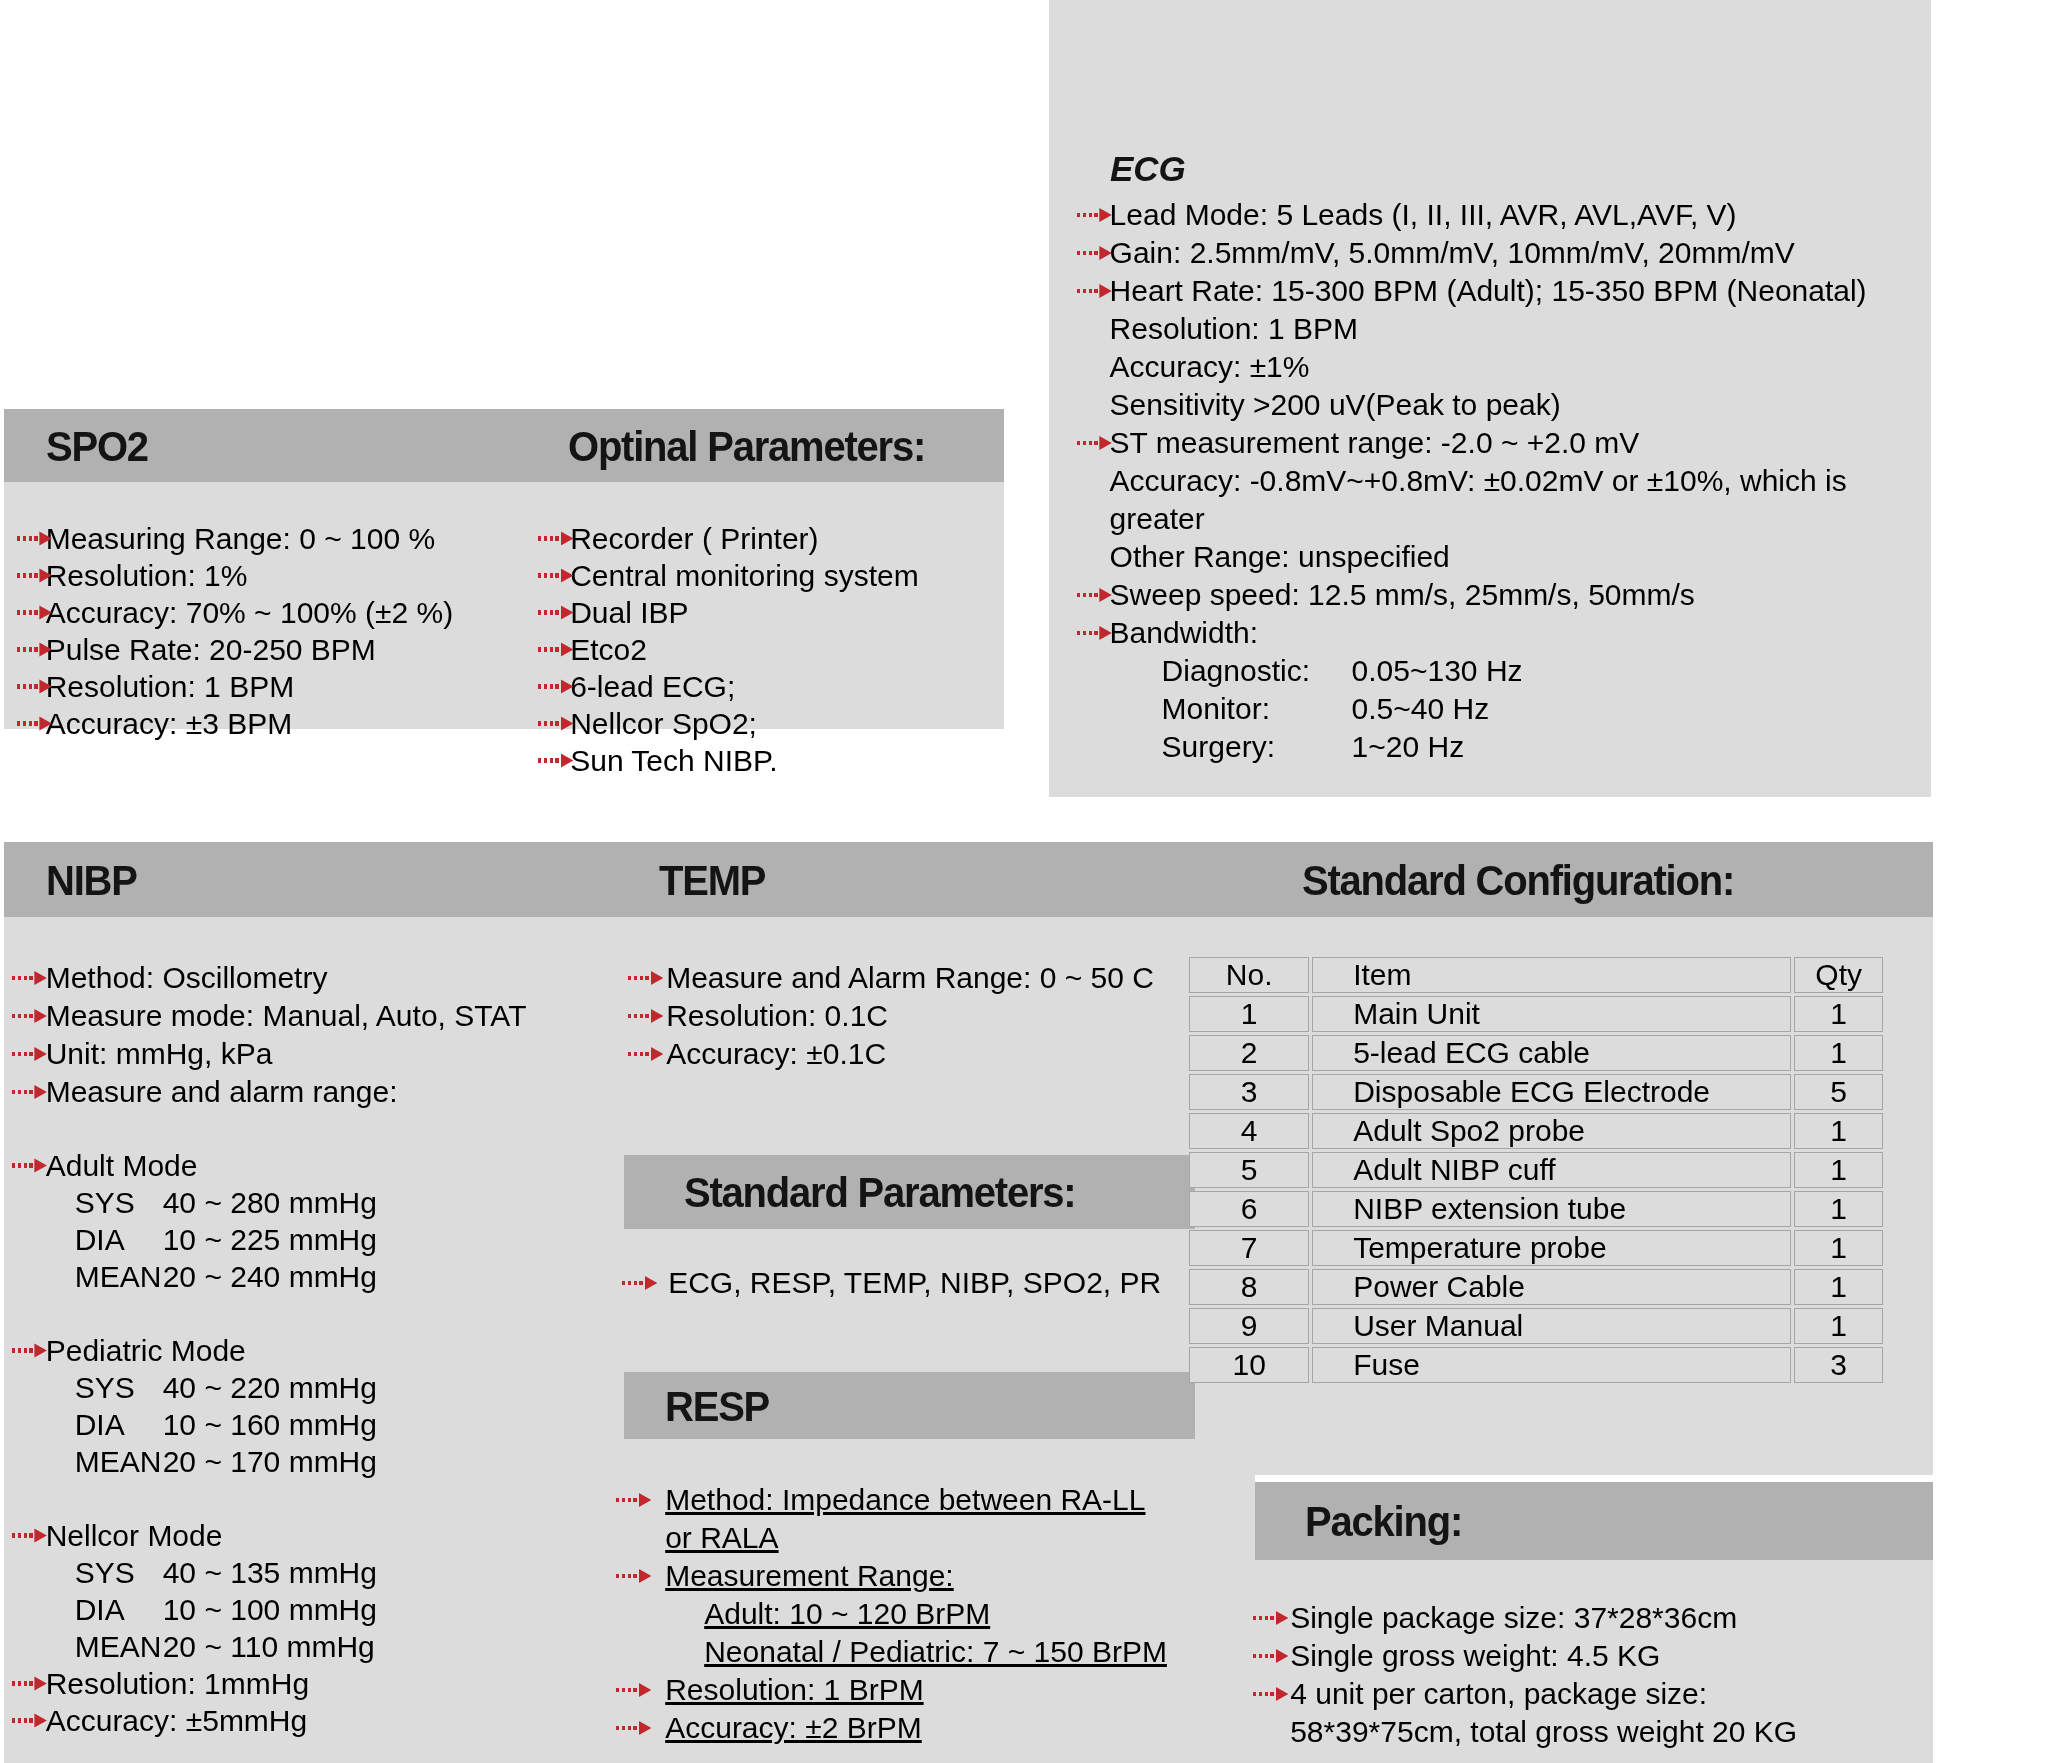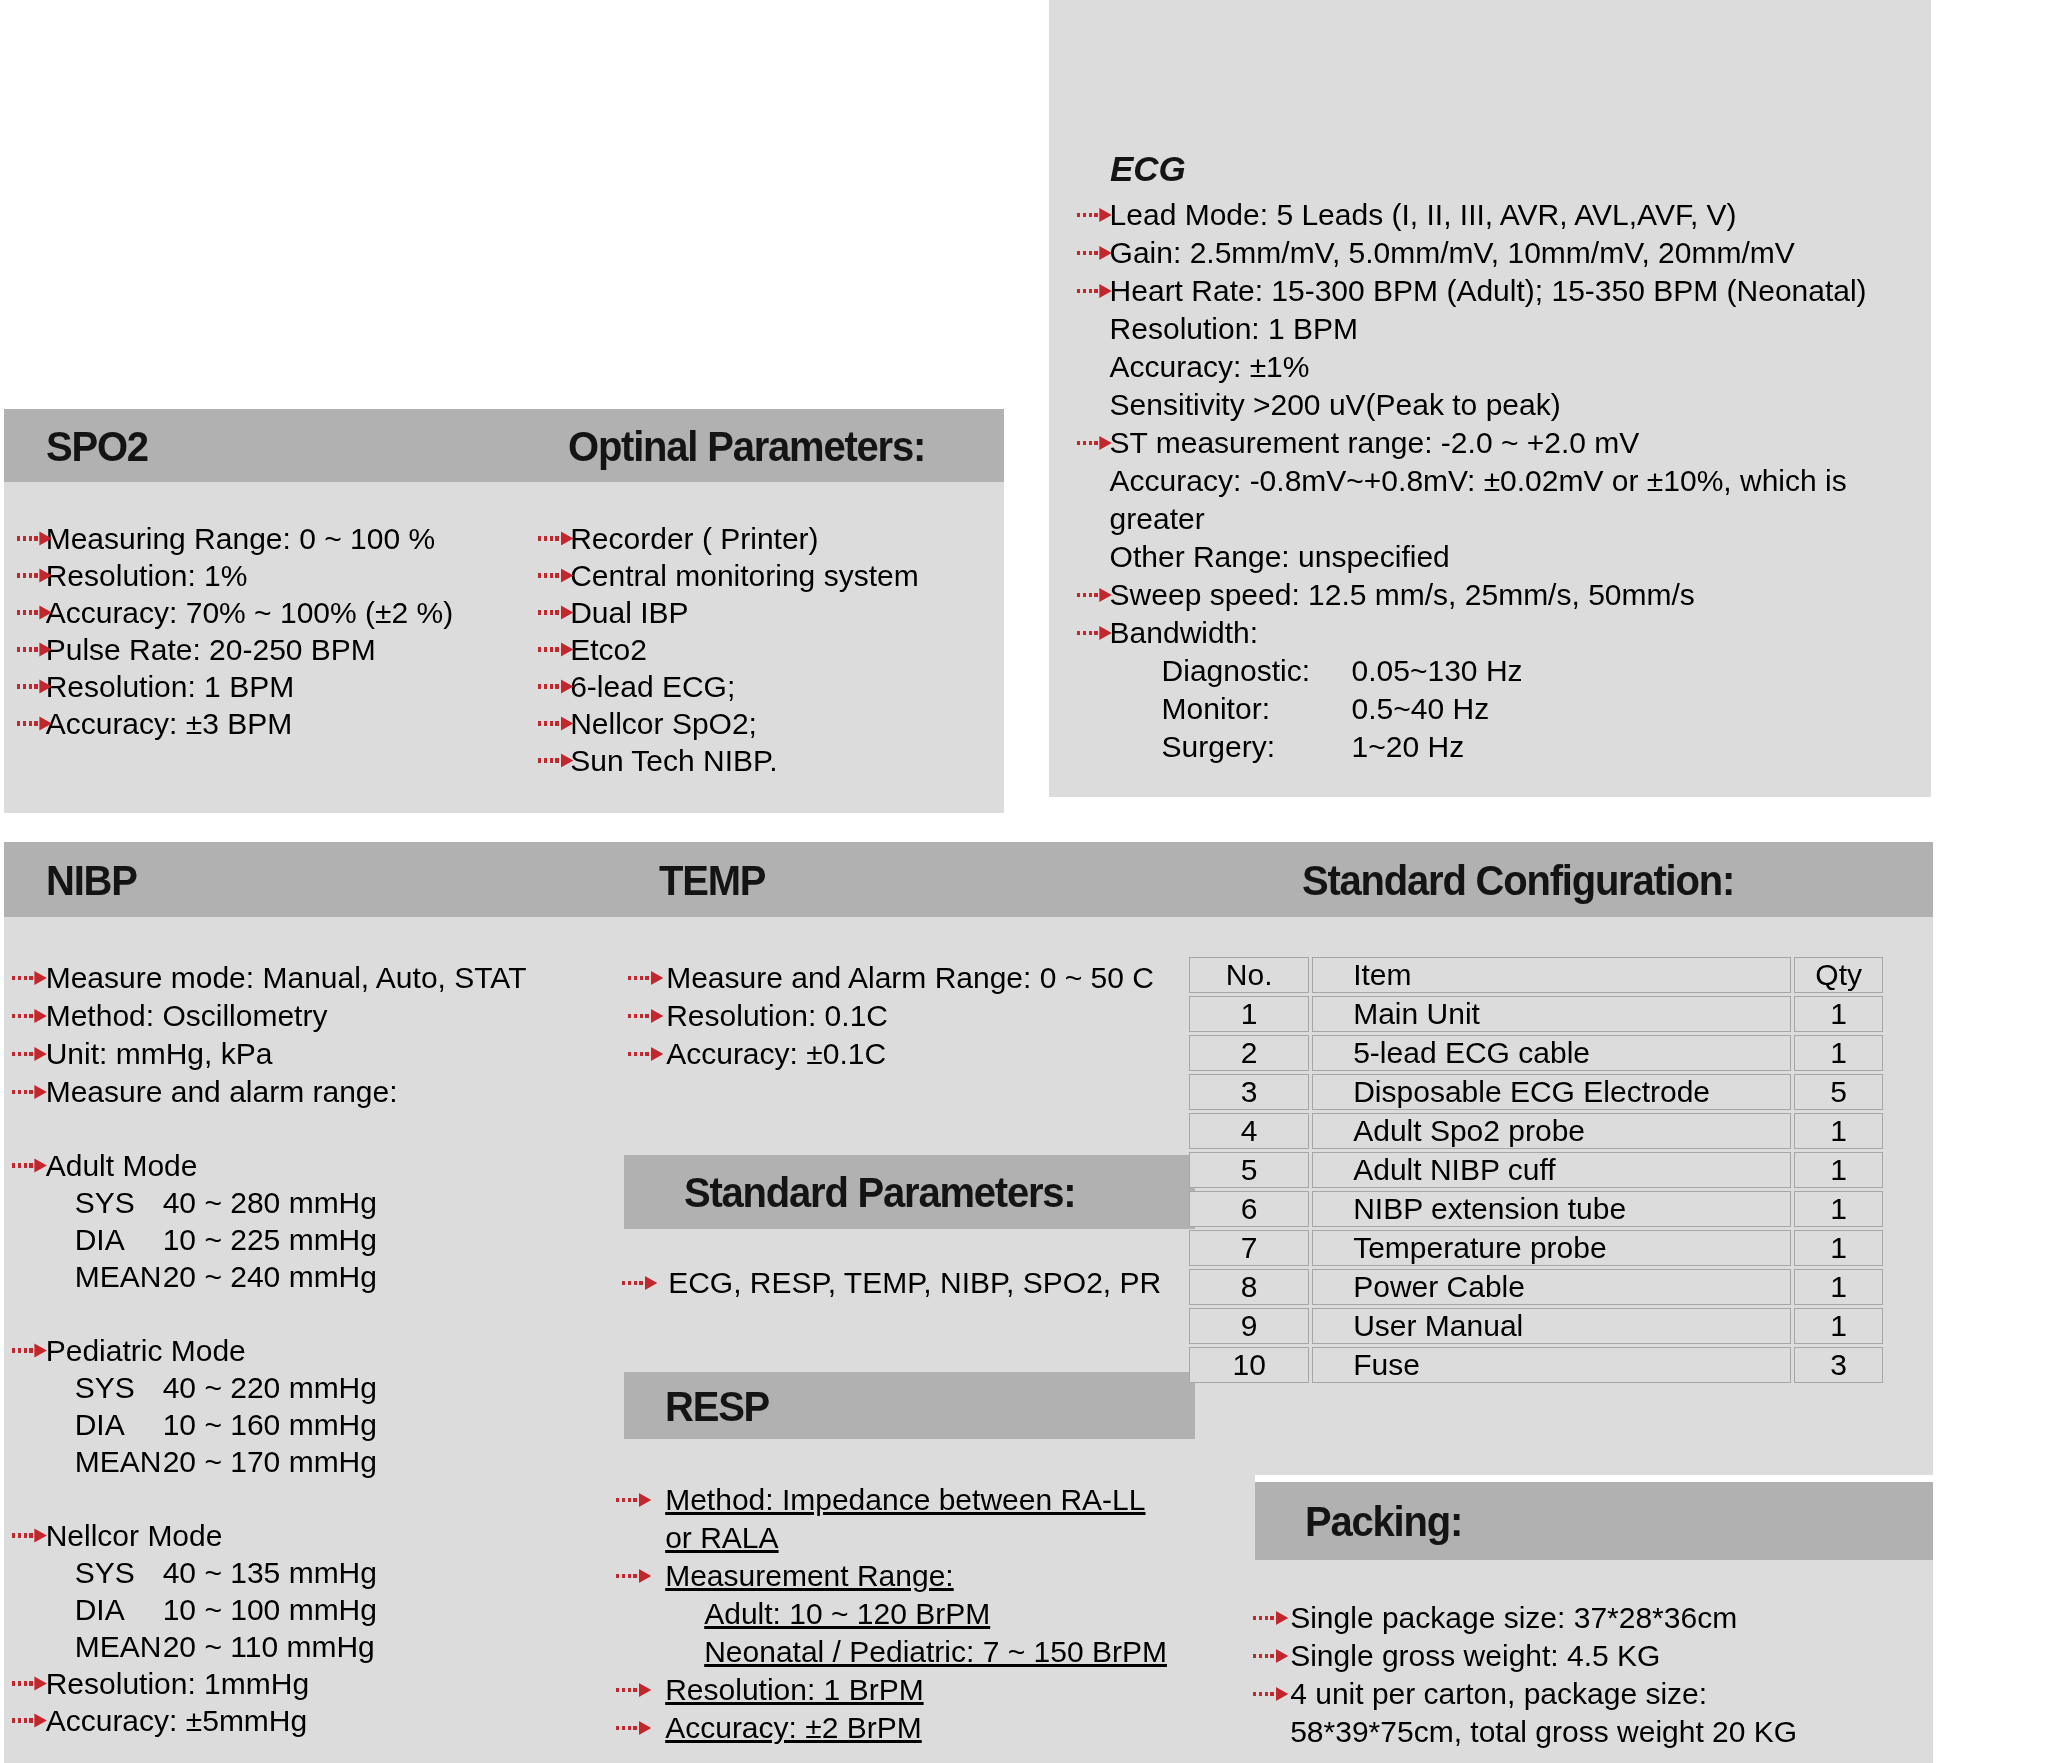--- a/index.html
+++ b/index.html
@@ -21,21 +21,21 @@
   .mlbl{display:inline-block;width:88px;font-size:30px;}
 
   
   #panel-tech{left:1049px;top:0;width:882px;height:797px;}
   #bar-tech{top:48px;height:79px;}
   #tech-lines{left:27.6px;top:196px;width:827px;}
   #tech-lines .line{height:38px;padding-left:33px;}
   #tech-lines .line.sub{padding-left:85px;}
 
   
-  #panel-spo2{left:4.2px;top:409px;width:1000px;height:404px;}
+  #panel-spo2{left:4.2px;top:409px;width:1000px;height:320px;}
   #bar-spo2{top:0;height:73px;}
   #spo2-lines{left:12.5px;top:111px;width:518px;}
   #spo2-lines .line{height:37px;padding-left:29px;}
   #opt-lines{left:534px;top:111px;width:459px;}
   #opt-lines .line{height:37px;padding-left:32px;}
 
   
   #panel-bottom{left:4.2px;top:842px;width:1929px;height:922px;}
   #bar-bottom{top:0;height:75px;}
   #nibp-b1{left:7.5px;top:117px;width:584px;}
@@ -198,25 +198,25 @@
   <div class="panel" id="panel-bottom">
     <div class="bar" id="bar-bottom">
       <span class="h" style="left:42px">NIBP</span>
       <span class="h" style="left:655px">TEMP</span>
       <span class="h" style="left:1298px">Standard Configuration:</span>
     </div>
 
     <div class="col" id="nibp-b1">
       <div class="line">
           <span class="bul"></span>
+          <span class="txt">Method: Oscillometry</span>
+        </div>
+      <div class="line">
+          <span class="bul"></span>
           <span class="txt">Measure mode: Manual, Auto, STAT</span>
-        </div>
-      <div class="line">
-          <span class="bul"></span>
-          <span class="txt">Method: Oscillometry</span>
         </div>
       <div class="line">
           <span class="bul"></span>
           <span class="txt">Unit: mmHg, kPa</span>
         </div>
       <div class="line">
           <span class="bul"></span>
           <span class="txt">Measure and alarm range:</span>
         </div>
     </div>

